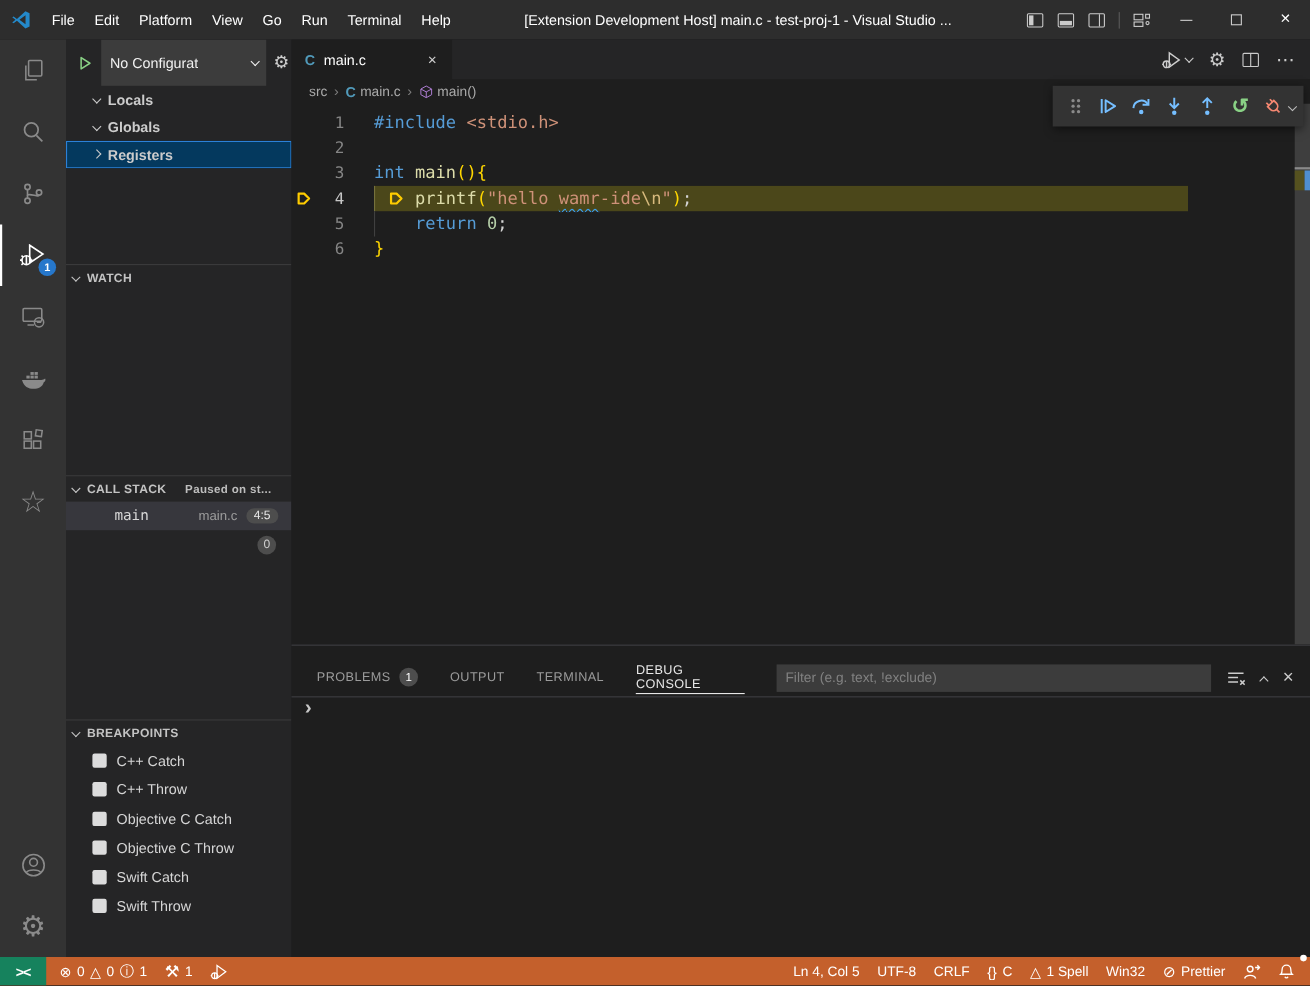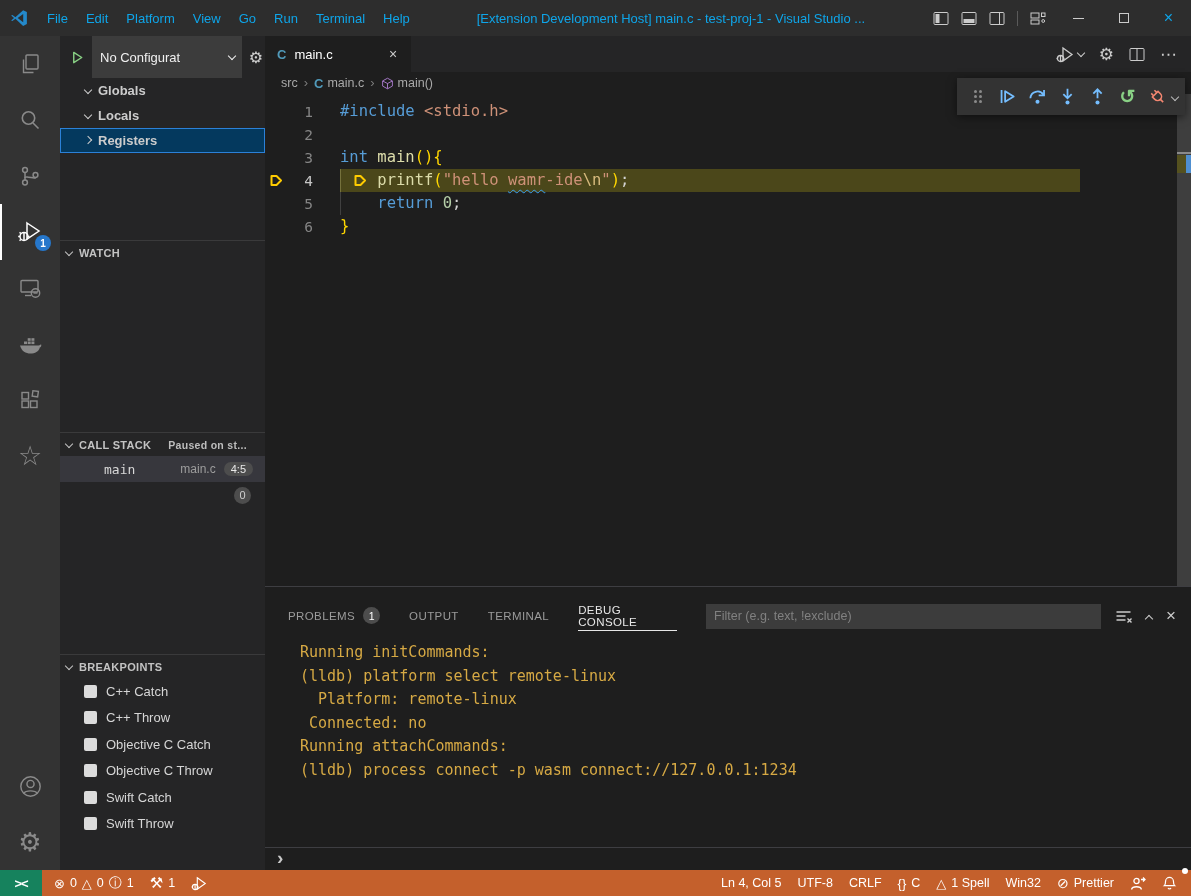--- a/index.html
+++ b/index.html
@@ -1,21 +1,21 @@
 <!DOCTYPE html>
 <html style="--titlebar-bg: #2d2d2d; --activitybar-bg: #333333; --sidebar-bg: #252526; --editor-bg: #1e1e1e; --statusbar-bg: #c4602c; --remote-bg: #16825d; --select-bg: #04395e; --select-border: #2b81d8; --line-highlight: #4b471a; --badge-bg: #4d4d4d; --debug-badge-bg: #2677cb; --console-yellow: #d6a944; --kw: #569cd6; --fn: #dcdcaa; --str: #ce9178; --esc: #d7ba7d; --num: #b5cea8; --br: #ffd700; --blue-icon: #75beff; --green-icon: #89d185; --red-icon: #f48771; --arrow-yellow: #ffcc00;"><head>
 <meta charset="utf-8">
 <style>
   * { box-sizing: border-box; margin:0; padding:0; }
   html,body { width:1191px; height:896px; overflow:hidden; }
   body { font-family:"Liberation Sans", sans-serif; background:#1e1e1e; color:#cccccc; }
   .window { width:1191px; height:896px; display:flex; flex-direction:column; }
 
   
-  .titlebar { flex:0 0 36px; background:var(--titlebar-bg,#2d2d2d); display:flex; align-items:center; font-size:13px; color:#0ea5e9; }
+  .titlebar { flex:0 0 36px; background:var(--titlebar-bg,#2d2d2d); display:flex; align-items:center; font-size:13px; color:#ffffff; }
   .logo { width:38px; display:flex; justify-content:center; align-items:center; }
   .menus { display:flex; align-items:center; }
   .menu-item { padding:0 9px; height:36px; display:flex; align-items:center; }
   .tb-title { flex:1; text-align:center; white-space:nowrap; overflow:hidden; }
   .tb-actions { display:flex; align-items:center; gap:12px; margin:0 10px; }
   .tb-sep { width:1px; height:15px; background:#5a5a5a; }
   .win-controls { display:flex; height:36px; }
   .win-btn { width:45px; height:36px; display:flex; align-items:center; justify-content:center; }
   .min-glyph { width:11px; height:1px; background:#cccccc; }
   .max-glyph { width:10px; height:10px; border:1px solid #cccccc; }
@@ -268,25 +268,25 @@
           </span>
         <div class="cfg-dd">
           <span>No Configurat</span>
           <i class="chev"></i>
         </div>
         <span style="font-size:16px;color:#cfcfcf;">⚙</span>
       </div>
 
       <div class="tree-row">
         <i class="chev"></i>
-        <span>Globals</span>
+        <span>Locals</span>
       </div>
       <div class="tree-row">
         <i class="chev"></i>
-        <span>Locals</span>
+        <span>Globals</span>
       </div>
       <div class="tree-row selected">
         <i class="chev right"></i>
         <span>Registers</span>
       </div>
       <div class="spacer-88"></div>
 
       <div class="sec-header bordered">
         <i class="chev"></i>
         <span>WATCH</span>
@@ -503,28 +503,20 @@
             <span class="panel-icon">
               <svg width="17" height="15" viewBox="0 0 17 15" stroke="#cccccc" stroke-width="1.4" fill="none">
                   <path d="M1.5 3 h14 M1.5 7 h9 M1.5 11 h9"></path>
                   <path d="M12.5 9.5 l4 4 M16.5 9.5 l-4 4"></path>
                 </svg>
             </span>
             <i class="chev up" style="margin-top:5px;"></i>
             <span class="panel-icon" style="font-size:17px;">×</span>
           </div>
         </div>
-        <div class="console">
-            <div class="console-line">Running initCommands:</div>
-            <div class="console-line">(lldb) platform select remote-linux</div>
-            <div class="console-line">  Platform: remote-linux</div>
-            <div class="console-line"> Connected: no</div>
-            <div class="console-line">Running attachCommands:</div>
-            <div class="console-line">(lldb) process connect -p wasm connect://127.0.0.1:1234</div>
-          </div>
         <div class="console-input-row">
           <span class="prompt-chev">›</span>
         </div>
       </div>
     </div>
   </div>
 
   <div class="statusbar">
     <div class="sb-remote">&gt;&lt;</div>
     <div class="sb-left">

